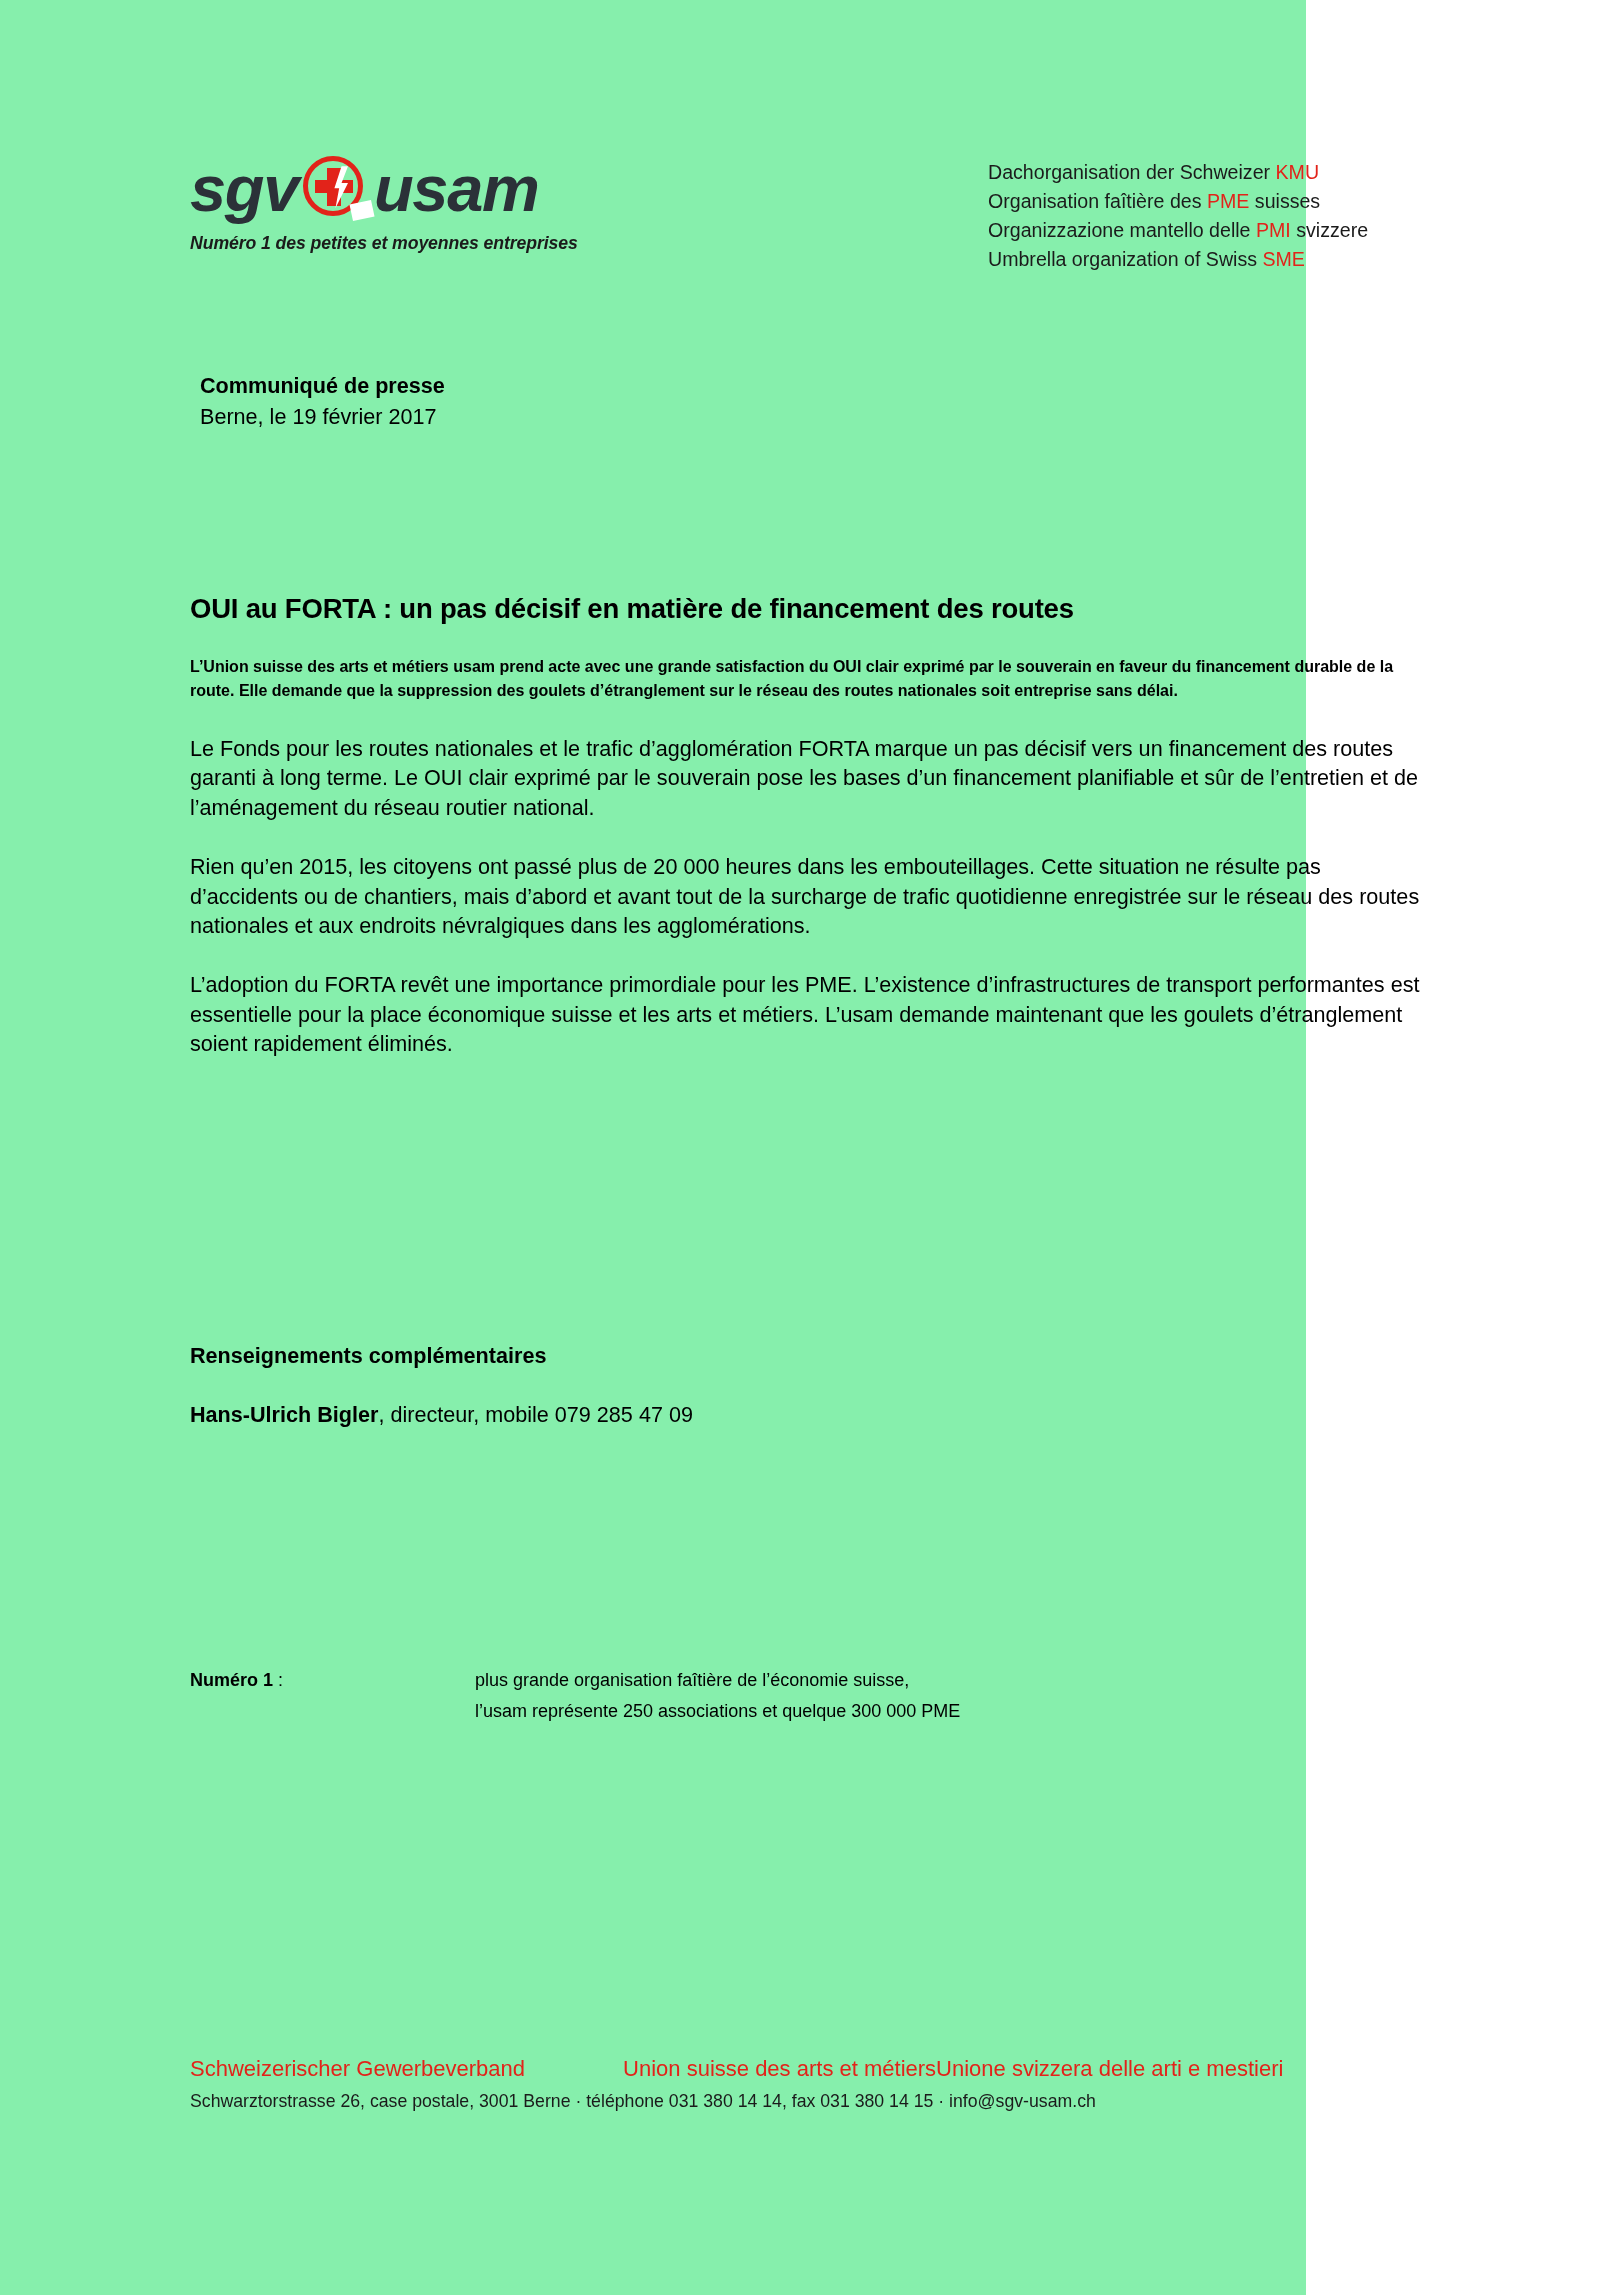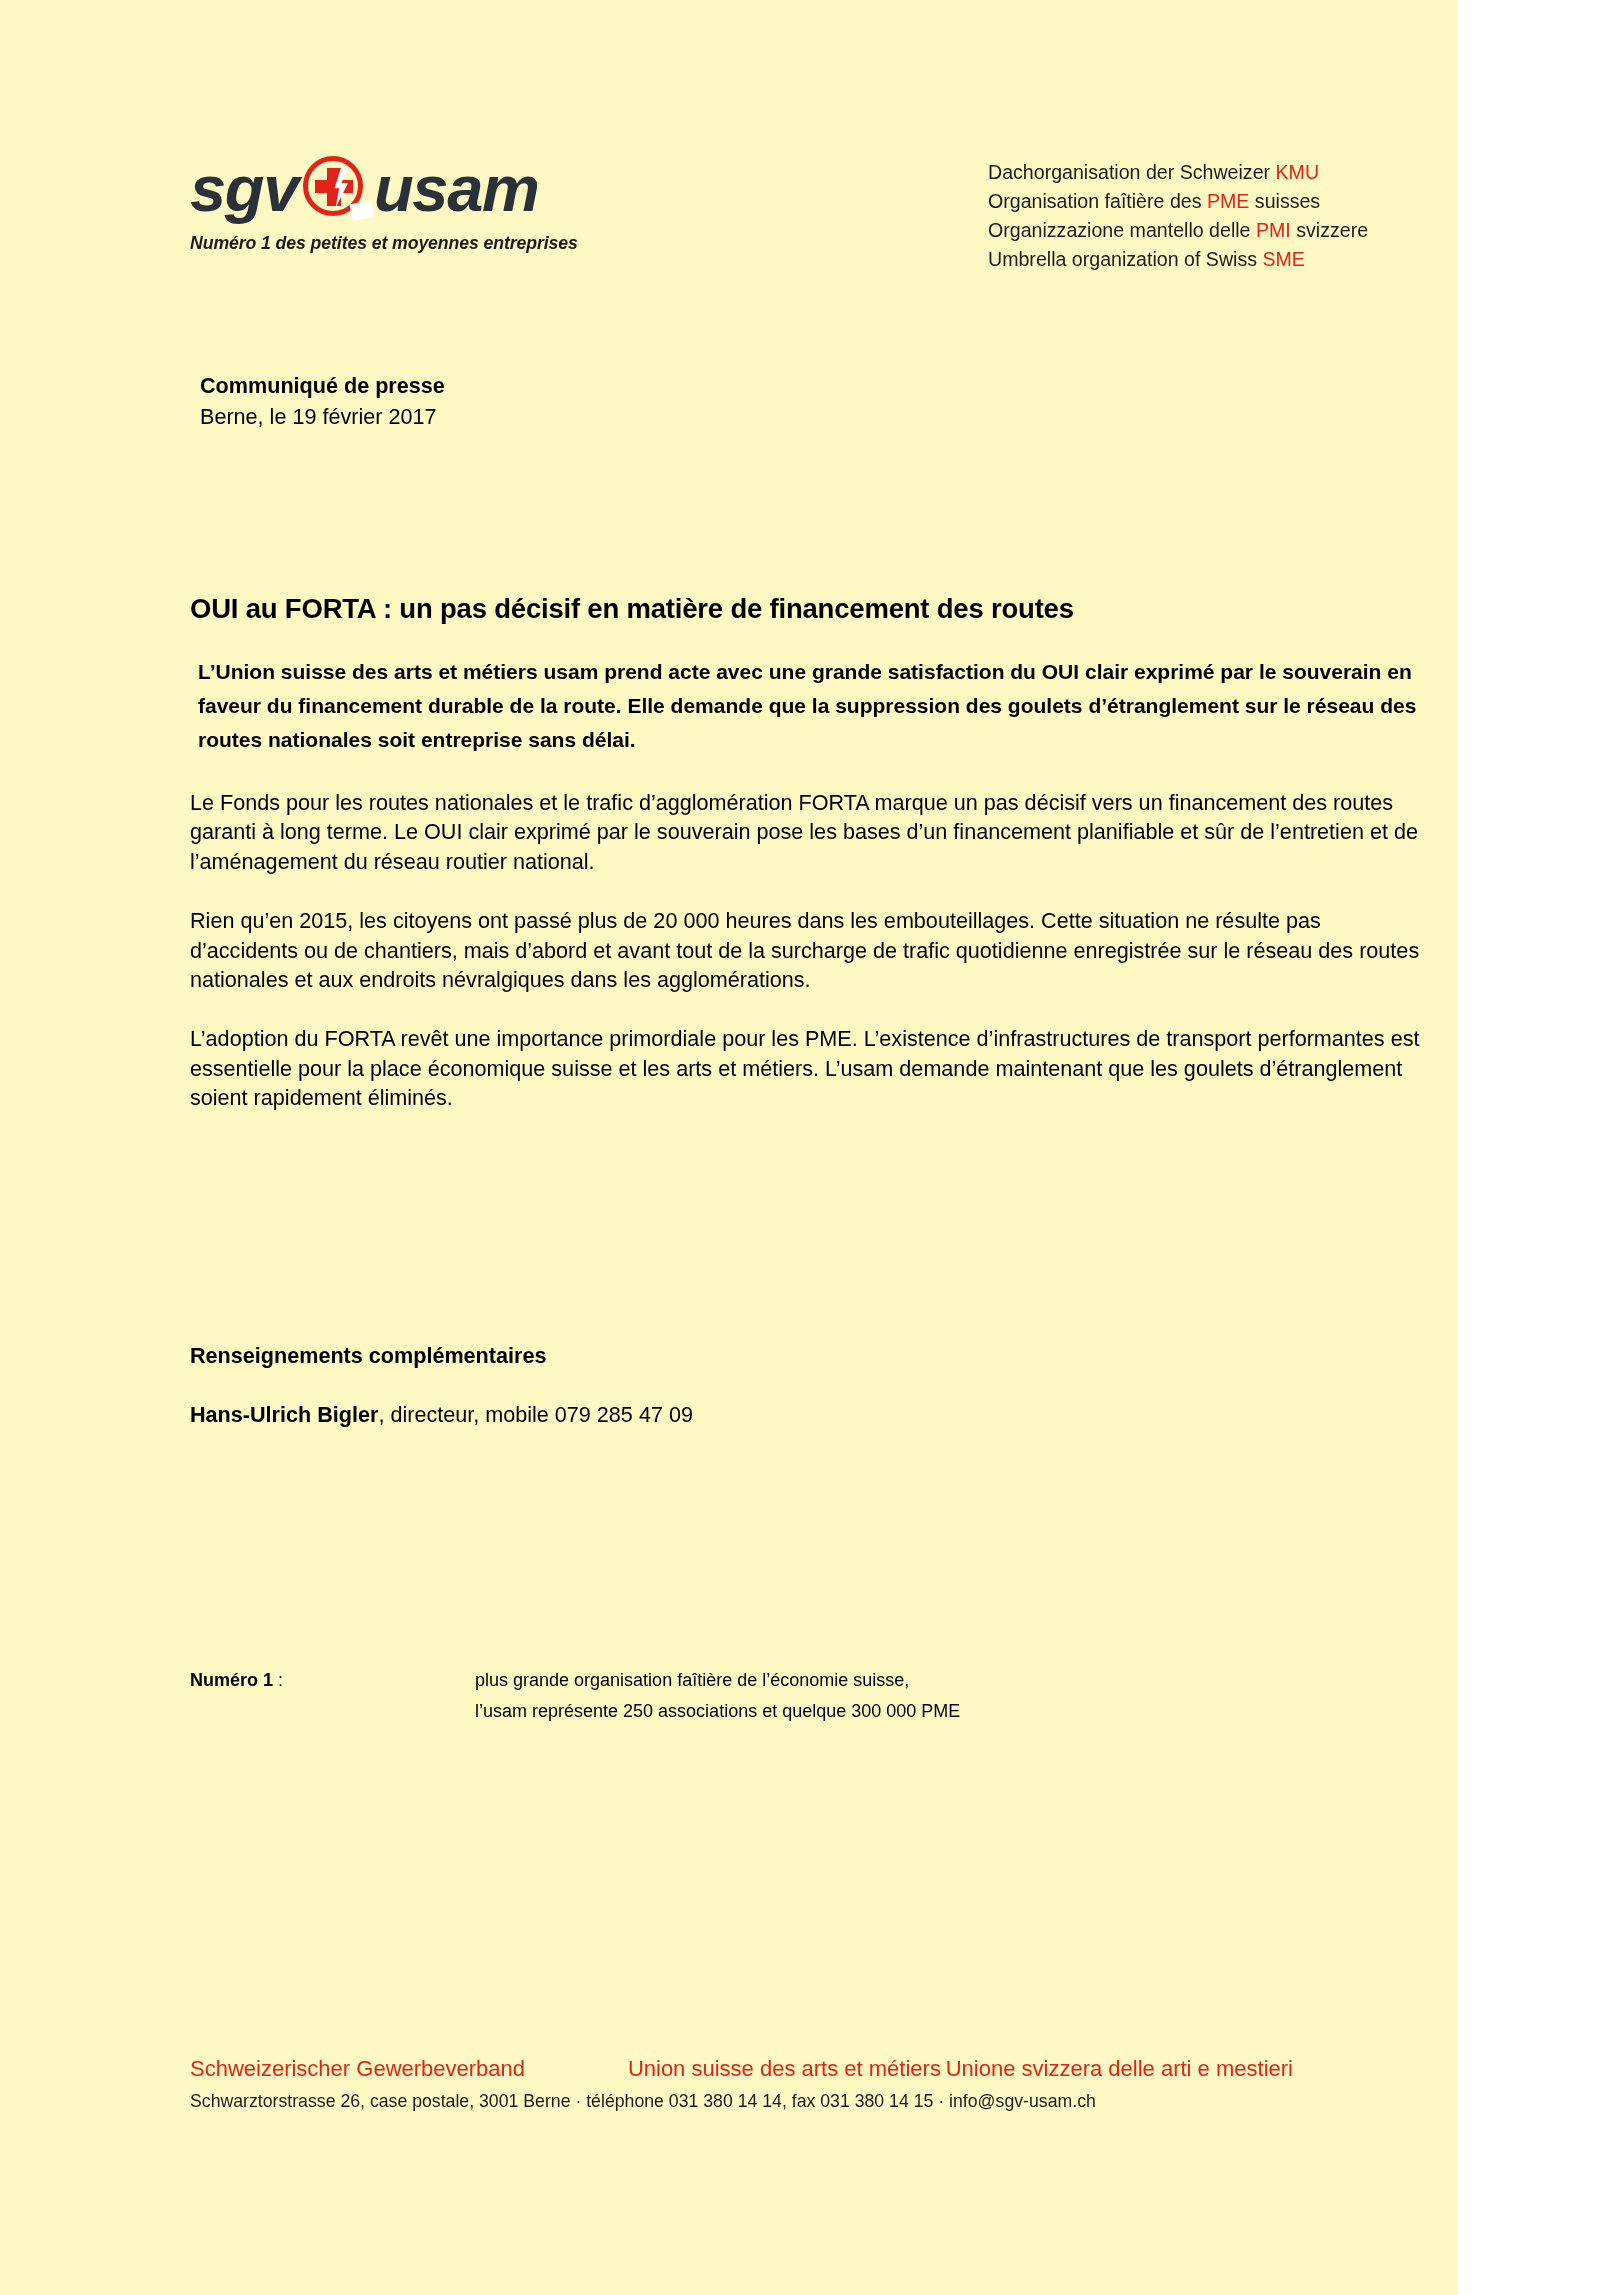--- a/index.html
+++ b/index.html
@@ -12,23 +12,23 @@
     height: 2295px;
     font-family: "Liberation Sans", sans-serif;
     color: #000000;
     position: relative;
     overflow: hidden;
   }
 
   .page {
     position: absolute;
     top: 0; left: 0;
-    width: 1457px;
+    width: 1306px;
     height: 2295px;
-    background: #fef9c3;
+    background: #86efac;
   }
 
   
   .header {
     position: absolute;
     top: 151px;
     left: 190px;
     right: 157px;
     height: 131px;
   }
@@ -133,24 +133,24 @@
     width: 1240px;
   }
   h1.title {
     margin: 0 0 30px 0;
     font-size: 27.5px;
     font-weight: bold;
     line-height: 1.2;
     letter-spacing: -0.2px;
   }
   p.lead {
-    margin: 0 0 31px 8px;
-    font-size: 21px;
-    font-weight: bold;
-    line-height: 34px;
+    margin: 0 0 31px 0;
+    font-size: 16px;
+    font-weight: bold;
+    line-height: 24px;
   }
   p.body {
     margin: 0 0 30px 0;
     font-size: 21.6px;
     line-height: 29.4px;
   }
 
   
   .contacts {
     position: absolute;

